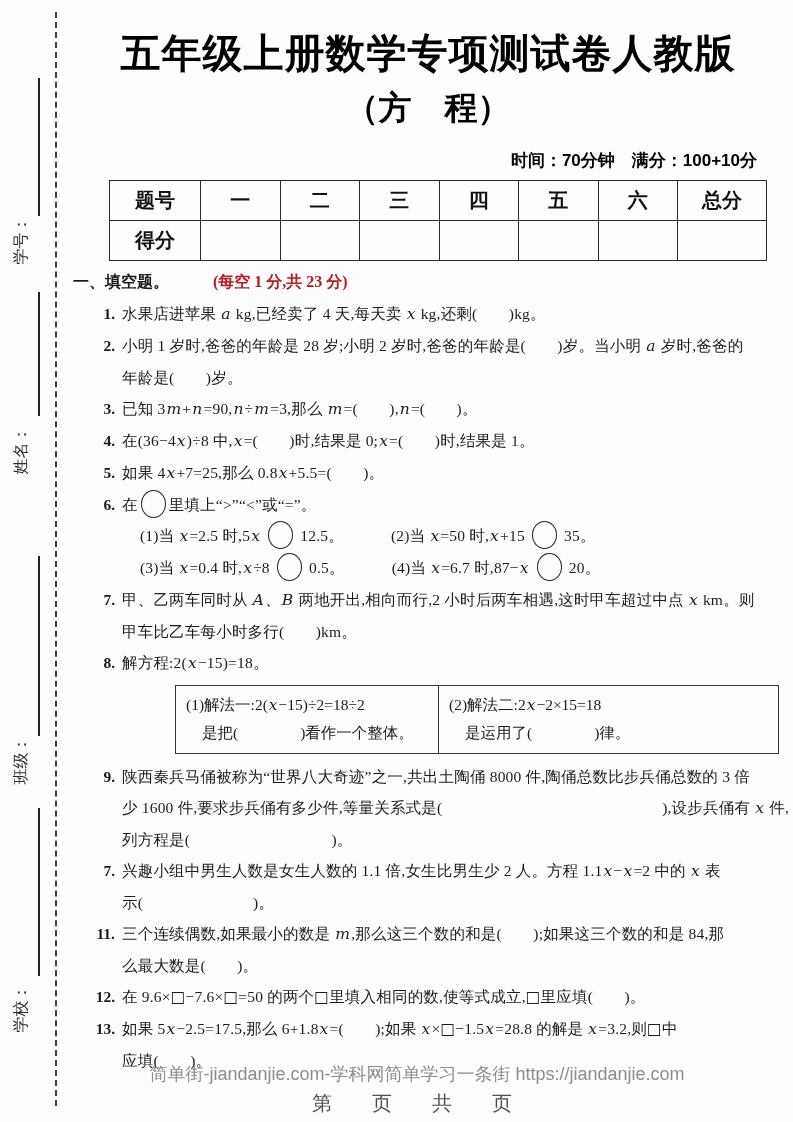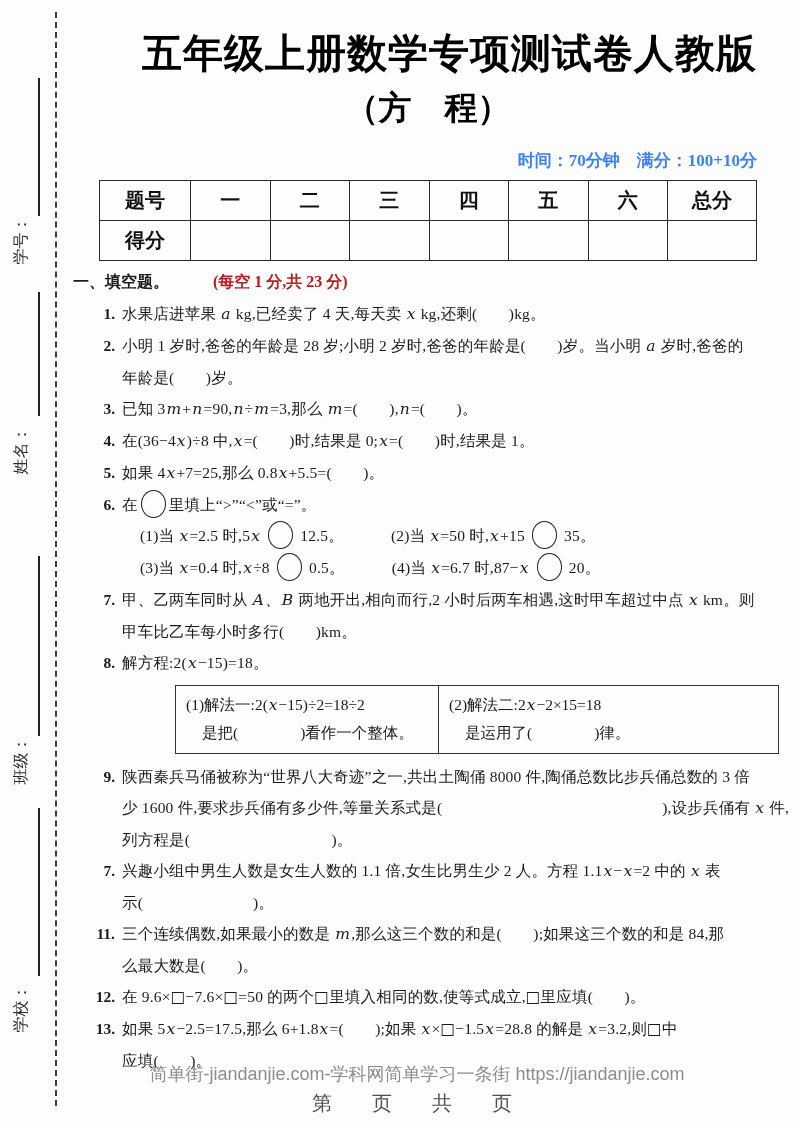--- a/index.html
+++ b/index.html
@@ -14,28 +14,28 @@
   .bl-2{top:292px;height:124px;}
   .bl-3{top:556px;height:180px;}
   .bl-4{top:808px;height:168px;}
   .margin-label{position:absolute;left:-14px;width:70px;text-align:center;
                 transform:rotate(-90deg);font-size:16px;color:#2a2a2a;white-space:nowrap;}
   .ml-1{top:230px;} .ml-2{top:440px;} .ml-3{top:750px;} .ml-4{top:998px;}
 
   
   .main{position:absolute;left:73px;top:0;width:688px;}
   .head-block{margin-left:26px;width:658px;}
-  .title{padding-top:30px;text-align:right;font-family:"Liberation Sans","DejaVu Sans",sans-serif;
+  .title{padding-top:30px;text-align:center;font-family:"Liberation Sans","DejaVu Sans",sans-serif;
          font-weight:bold;font-size:40px;line-height:46px;color:#000;letter-spacing:1px;}
   .subtitle{margin-top:13px;text-align:center;font-family:"Liberation Sans","DejaVu Sans",sans-serif;
             font-weight:bold;font-size:33px;line-height:38px;color:#000;}
-  .meta{margin-top:24px;text-align:right;font-family:Liberation Serif, serif;
-        font-weight:bold;font-size:17px;line-height:20px;color:#3b82f6;}
-
-  table.score{margin-top:9px;width:658px;border-collapse:collapse;table-layout:fixed;}
+  .meta{margin-top:24px;text-align:right;font-family:Liberation Sans, sans-serif;
+        font-weight:bold;font-size:17px;line-height:20px;color:#000000;}
+
+  table.score{margin-top:9px;width:658px;border-collapse:collapse;table-layout:fixed;margin-left:10px;}
   table.score td{border:1.6px solid #2a2a2a;height:37px;text-align:center;vertical-align:middle;
                  font-size:20px;font-weight:bold;color:#111;}
   table.score td.lab{width:88px;}
   table.score td.total{width:86px;}
 
   .section{margin-top:10px;font-size:16px;line-height:22px;}
   .section .sec-h{font-weight:bold;}
   .section .sec-n{font-weight:bold;color:#b91c1c;margin-left:44px;}
 
   

